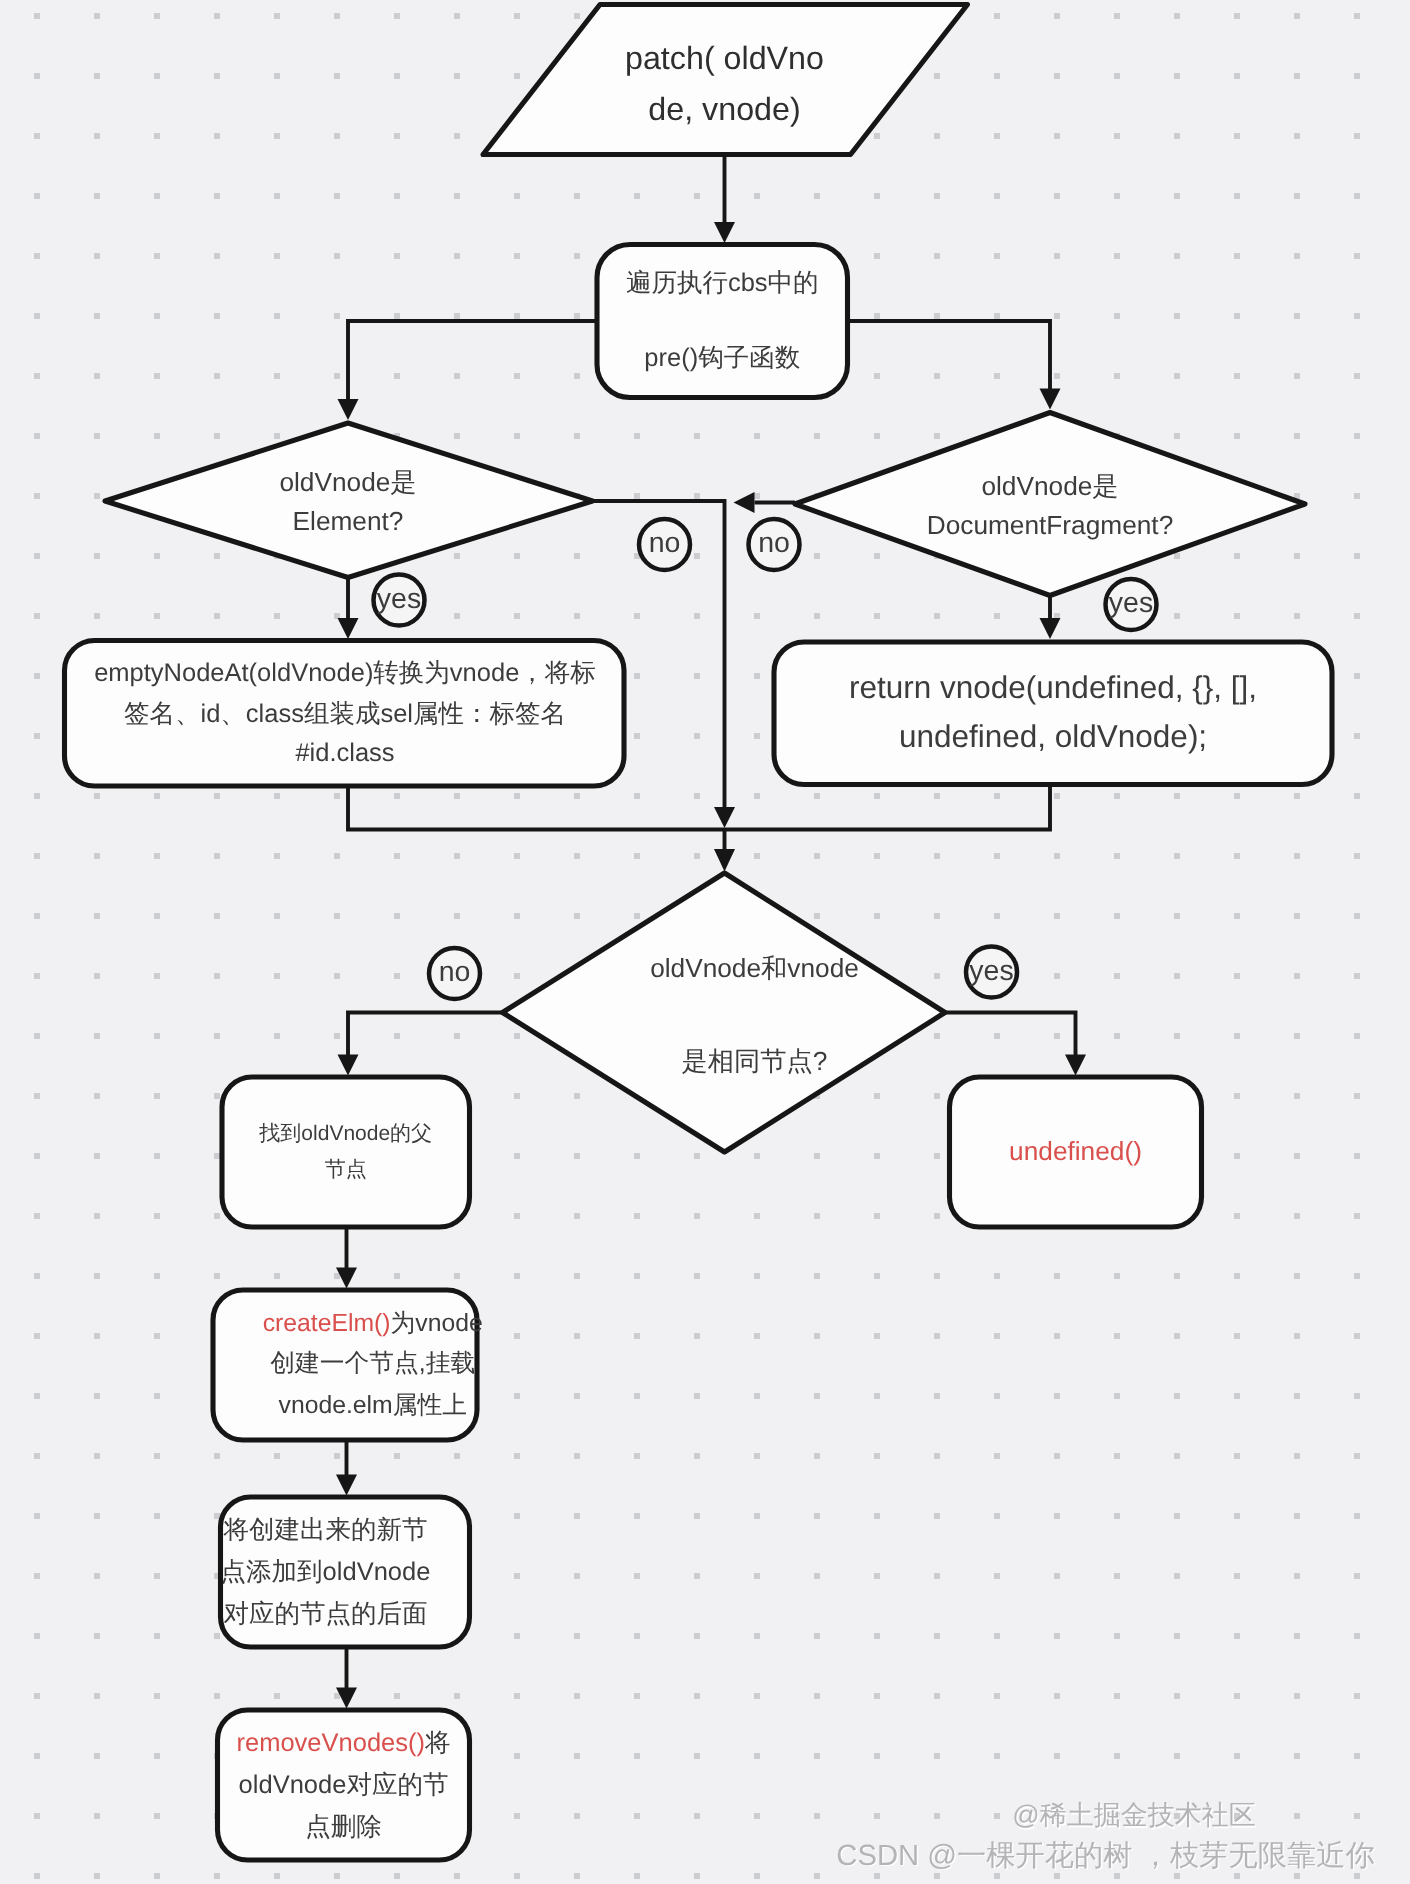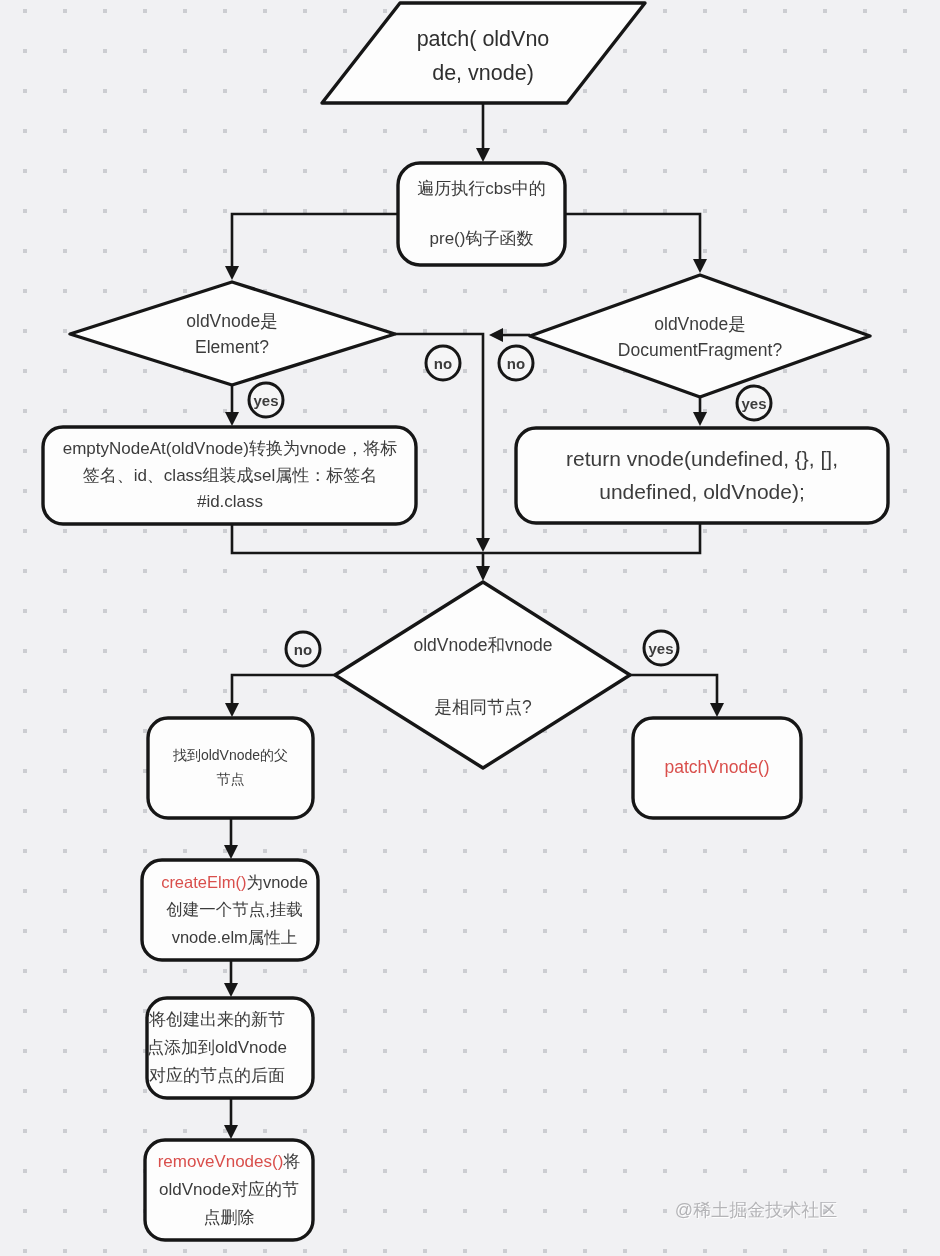--- a/index.html
+++ b/index.html
@@ -19,21 +19,21 @@
   .arrow{fill:#161616;stroke:none;}
   .badge{fill:#f5f5f6;stroke:#161616;stroke-width:3;}
   .txt{
     position:absolute;display:flex;flex-direction:column;align-items:center;justify-content:center;
     text-align:center;color:#3c3c3c;line-height:1.7;white-space:nowrap;
   }
   .txt .ln{display:block;}
   .red{color:#d94f4c;}
   .badge-txt{
     position:absolute;display:flex;align-items:center;justify-content:center;
-    font-size:15px;color:#3c3c3c;font-weight:bold;
+    font-size:19px;color:#3c3c3c;
   }
   .watermark{
     position:absolute;text-align:center;color:#b4b4b7;
     text-shadow:1px 1px 0 rgba(255,255,255,0.9);
   }
 </style>
 </head>
 <body>
 
 <div class="canvas">
@@ -132,54 +132,55 @@
     <span class="ln">emptyNodeAt(oldVnode)转换为vnode，将标</span>
     <span class="ln">签名、id、class组装成sel属性：标签名</span>
     <span class="ln">#id.class</span>
   </div>
 
   <div class="txt" style="left:520px;top:436px;width:364px;height:80px;font-size:21px;line-height:1.55;">
     <span class="ln">return vnode(undefined, {}, [],</span>
     <span class="ln">undefined, oldVnode);</span>
   </div>
 
-  <div class="txt" style="left:360px;top:645px;width:246px;height:62px;font-size:17.5px;line-height:1.5;gap:36px;">
+  <div class="txt" style="left:380px;top:645px;width:246px;height:62px;font-size:17.5px;line-height:1.5;gap:36px;">
     <span class="ln">oldVnode和vnode</span>
     <span class="ln">是相同节点?</span>
   </div>
 
   <div class="txt" style="left:148px;top:722px;width:165px;height:92px;font-size:14px;">
     <span class="ln">找到oldVnode的父</span>
     <span class="ln">节点</span>
   </div>
 
-  <div class="txt" style="left:128px;top:864px;width:213px;height:92px;font-size:16.5px;line-height:1.65;text-align:right;">
+  <div class="txt" style="left:142px;top:864px;width:213px;height:92px;font-size:16.5px;line-height:1.65;text-align:right;">
     <span class="ln"><span class="red">createElm()</span><span>为vnode</span></span>
     <span class="ln">创建一个节点,挂载</span>
     <span class="ln">vnode.elm属性上</span>
   </div>
 
   <div class="txt" style="left:147px;top:1002px;width:140px;height:92px;font-size:17px;line-height:1.65;">
     <span class="ln">将创建出来的新节</span>
     <span class="ln">点添加到oldVnode</span>
     <span class="ln">对应的节点的后面</span>
   </div>
 
   <div class="txt" style="left:145px;top:1144px;width:168px;height:92px;font-size:17px;line-height:1.65;">
     <span class="ln"><span class="red">removeVnodes()</span><span>将</span></span>
     <span class="ln">oldVnode对应的节</span>
     <span class="ln">点删除</span>
   </div>
 
   <div class="txt red" style="left:633px;top:718px;width:168px;height:100px;font-size:17.5px;">
-    <span class="ln red">patchVnode()</span>
+    <span class="ln red">undefined()</span>
   </div>
 
   <div class="badge-txt" style="left:427px;top:349px;width:32px;height:28px;">no</div>
   <div class="badge-txt" style="left:500px;top:349px;width:32px;height:28px;">no</div>
   <div class="badge-txt" style="left:250px;top:386px;width:32px;height:28px;">yes</div>
   <div class="badge-txt" style="left:738px;top:389px;width:32px;height:28px;">yes</div>
   <div class="badge-txt" style="left:287px;top:635px;width:32px;height:28px;">no</div>
   <div class="badge-txt" style="left:645px;top:634px;width:32px;height:28px;">yes</div>
 
   <div class="watermark" style="left:600px;top:1198px;width:312px;font-size:18px;">@稀土掘金技术社区</div>
+  <div class="watermark" style="left:538px;top:1223px;width:398px;font-size:19.5px;">CSDN @一棵开花的树 ，枝芽无限靠近你</div>
 
 </div>
 
 </body></html>

